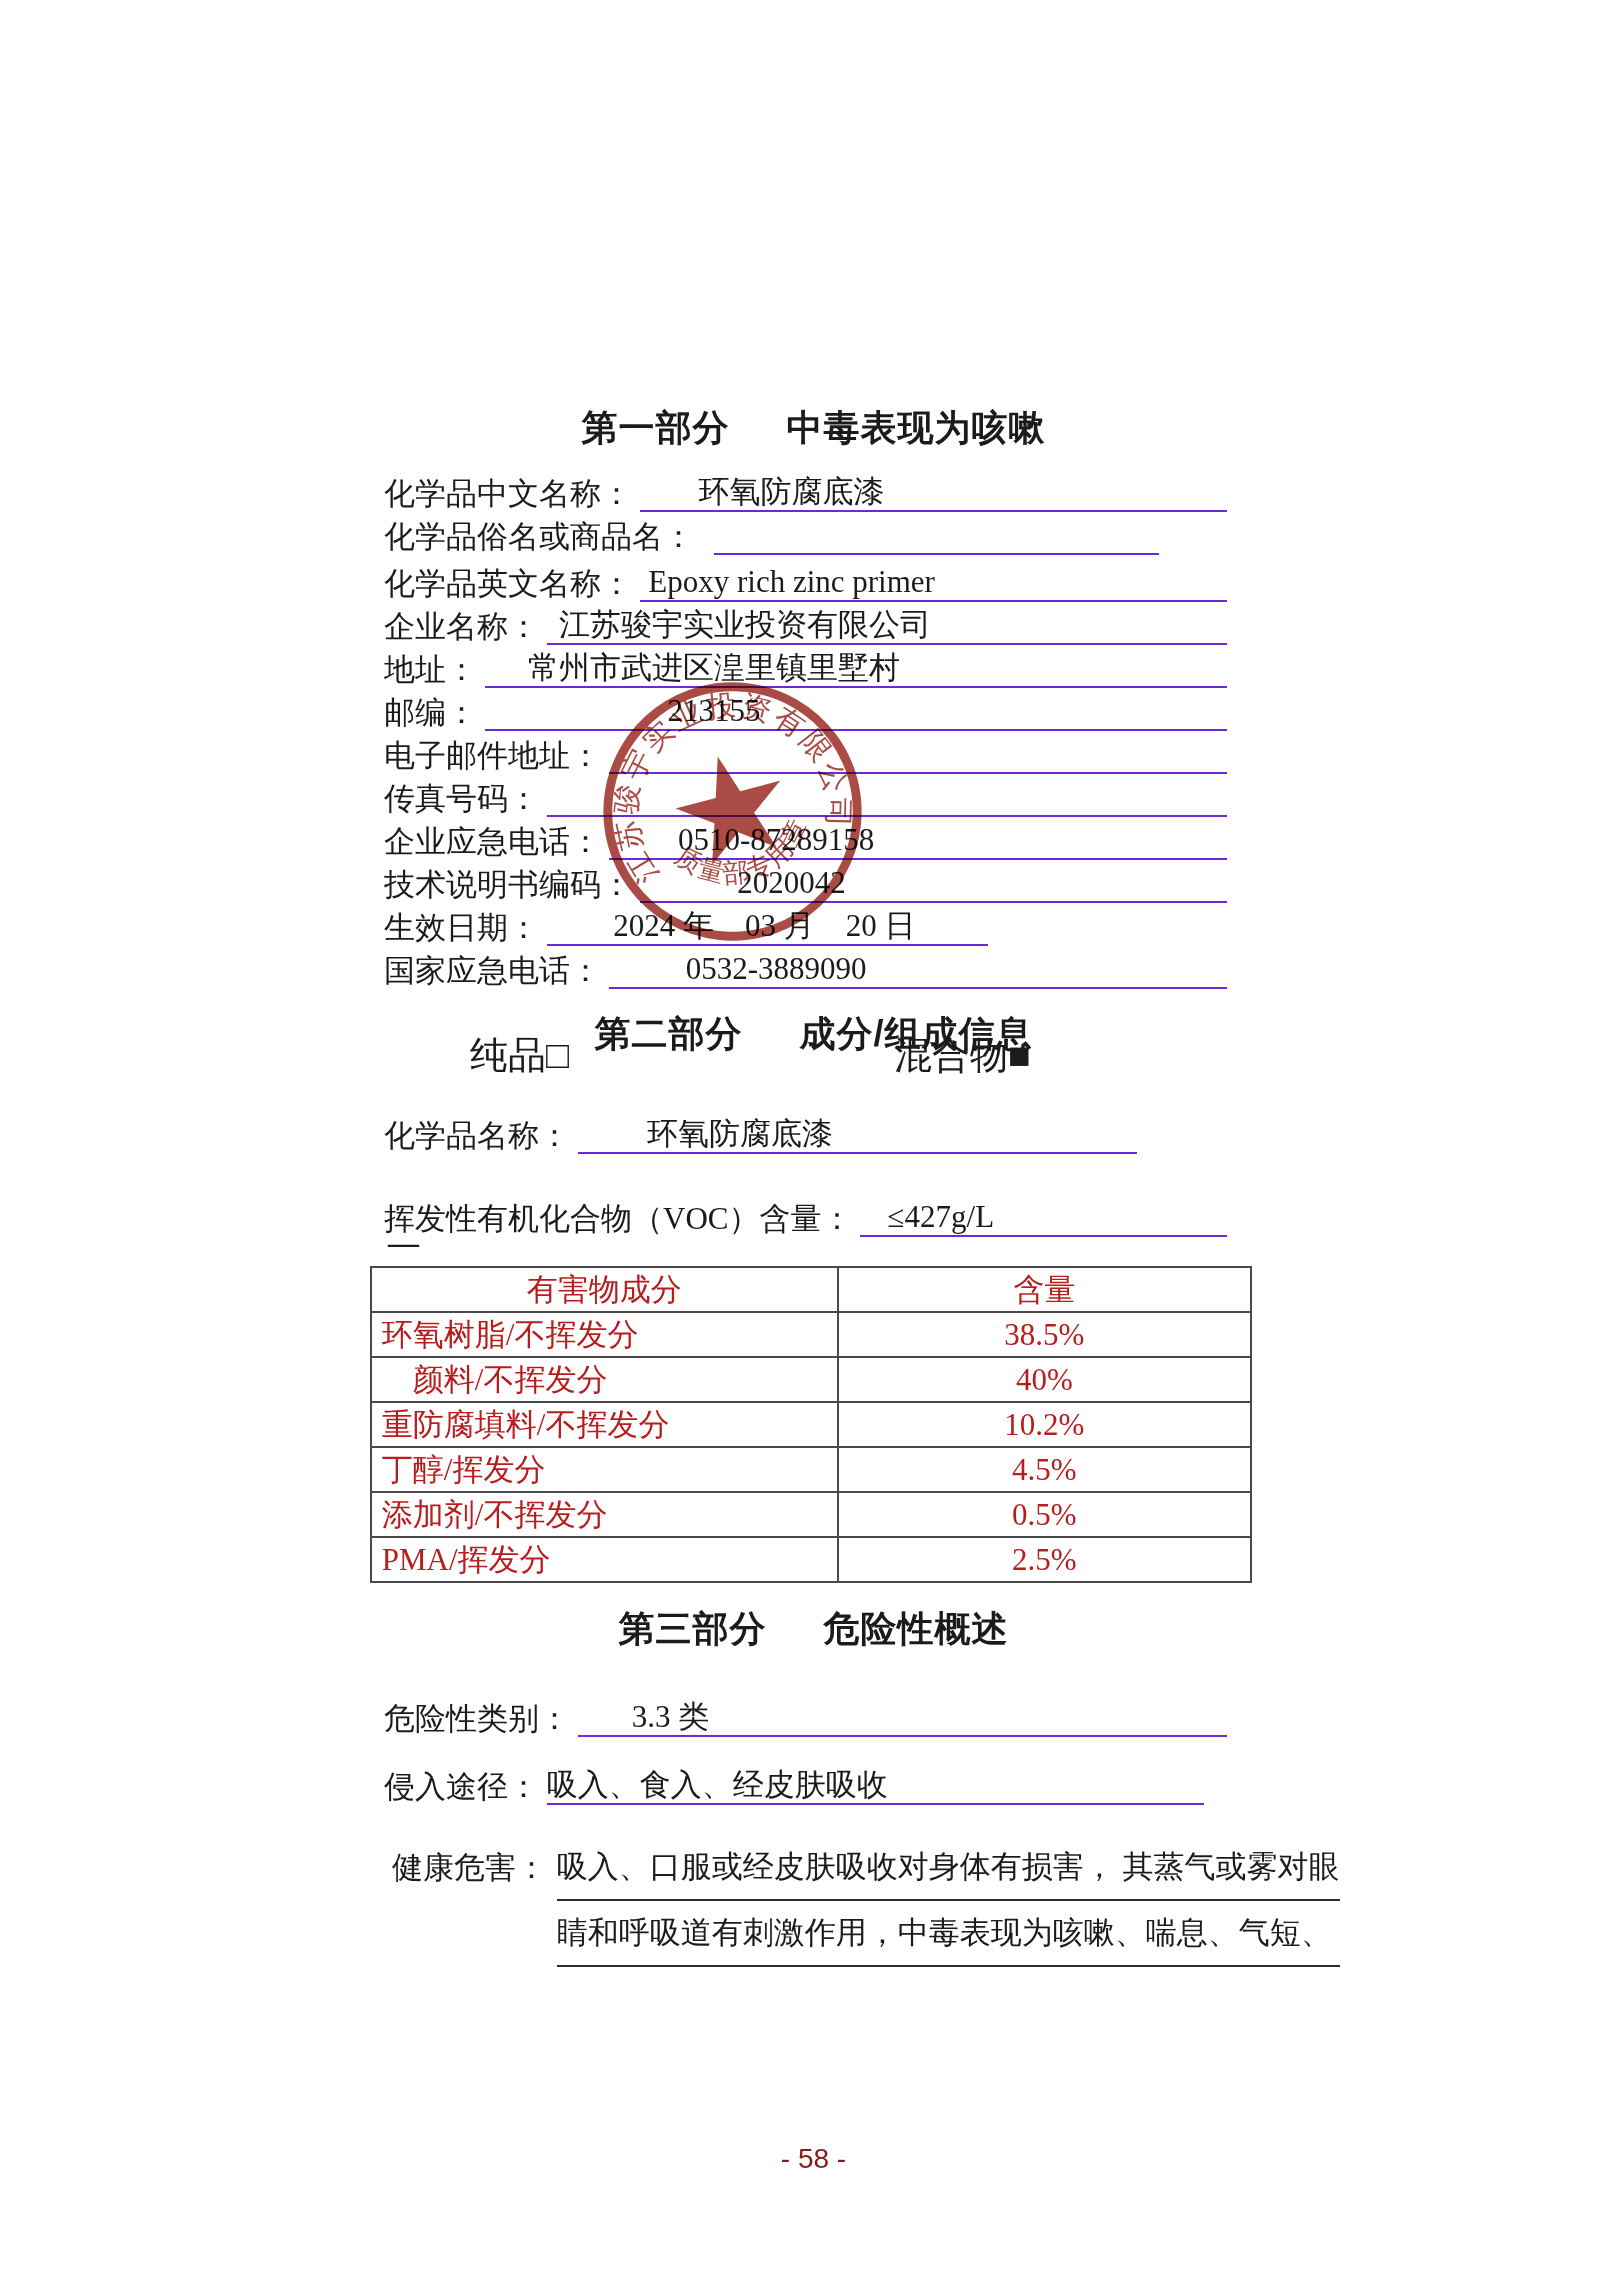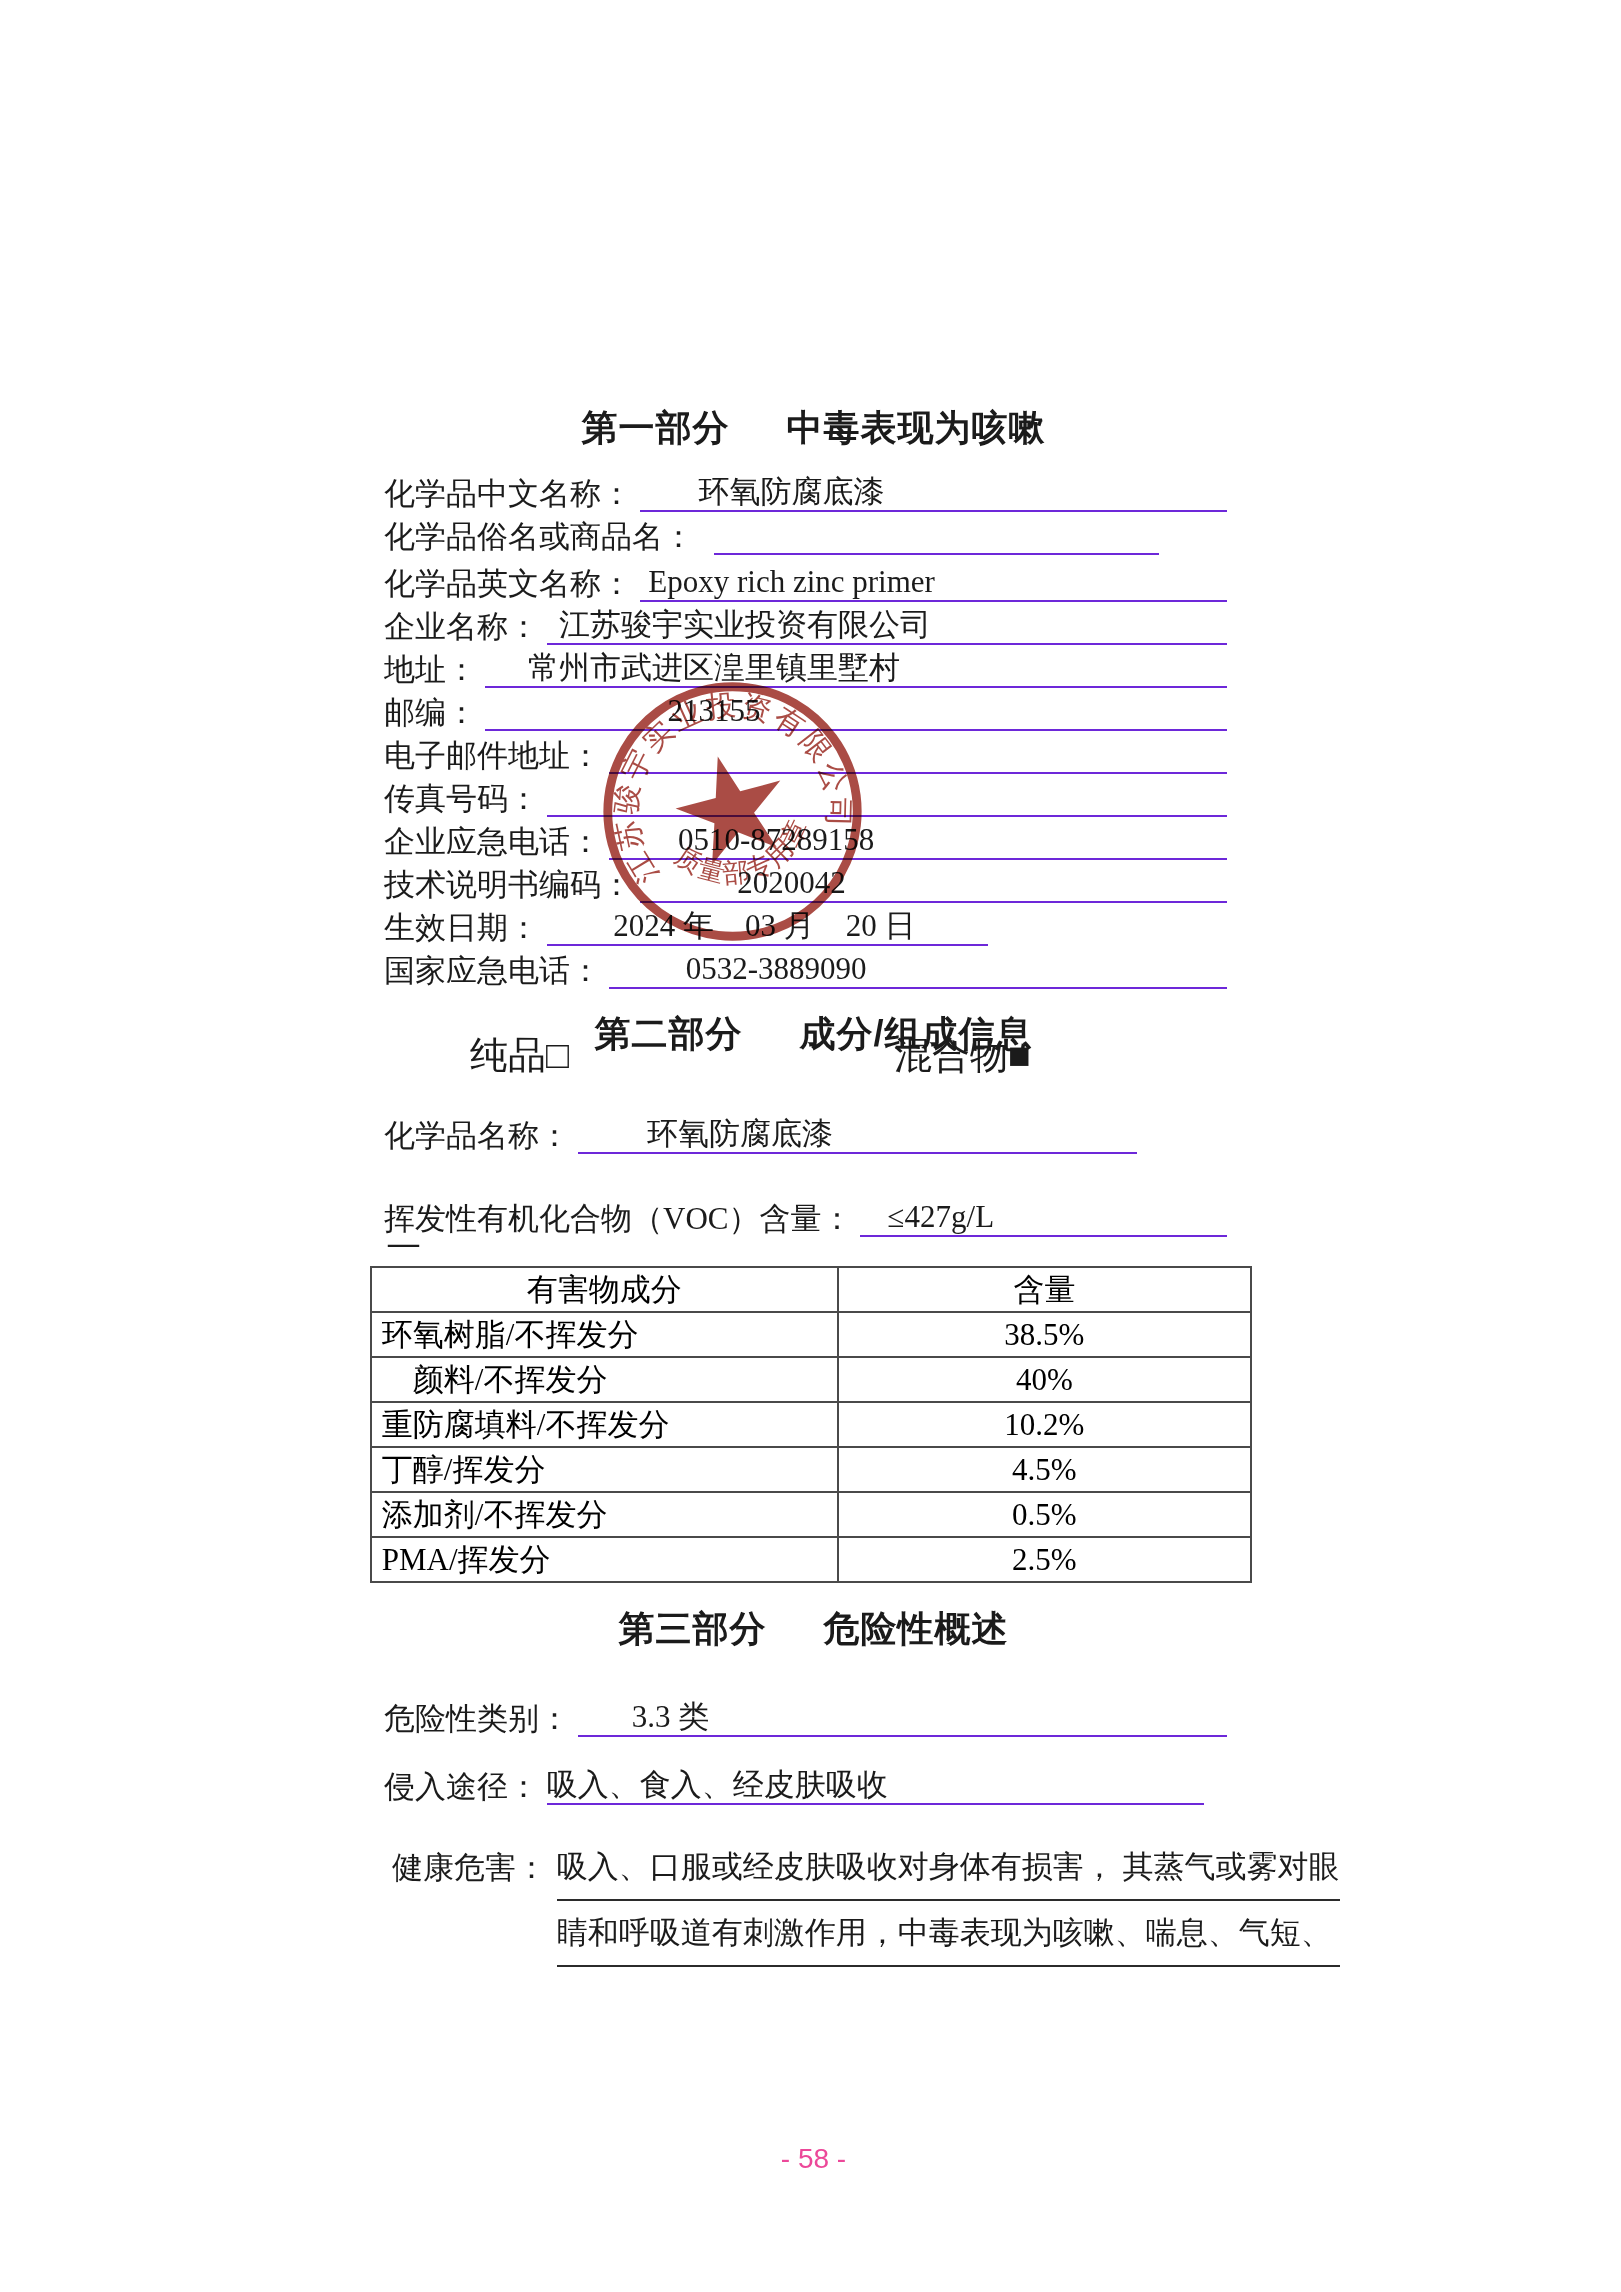--- a/index.html
+++ b/index.html
@@ -44,21 +44,21 @@
   }
   .check-pure{margin-left:86px;}
   .check-mix{margin-left:325px;}
   .stray-dash{
     position:absolute;left:388px;top:1227px;
     font-size:31px;font-weight:bold;line-height:31px;
   }
   .comp-table{
     position:absolute;left:370px;top:1266px;width:837px;
     border-collapse:collapse;table-layout:fixed;
-    font-size:31px;color:#000000;
+    font-size:31px;color:#b91c1c;
   }
   .comp-table td{
     border:2px solid #4a4a4a;
     height:43px;padding:0 9.8px;
     overflow:hidden;white-space:nowrap;
   }
   .comp-table .c1{width:445px;text-align:left;}
   .comp-table .c2{width:392px;text-align:center;}
   .comp-table .hdr td{text-align:center;}
   .s3-health{
@@ -67,21 +67,21 @@
   }
   .s3-health .hlabel{line-height:65px;padding-right:9.8px;}
   .s3-health .hlines{flex:1;margin-right:15.7px;}
   .s3-health .hline{
     line-height:64px;border-bottom:2px solid #2b2b2b;font-family:Liberation Serif, serif;
   }
   .page-number{
     position:absolute;left:382px;top:2143px;width:863px;
     text-align:center;
     font-family:"Liberation Sans","DejaVu Sans",sans-serif;
-    font-size:28px;color:#ec4899;
+    font-size:28px;color:#7f1d1d;
   }
   .stamp{
     position:absolute;left:597px;top:676px;
     width:271px;height:271px;
     opacity:0.88;mix-blend-mode:multiply;
     pointer-events:none;
   }
 </style>
 </head>
 <body>

